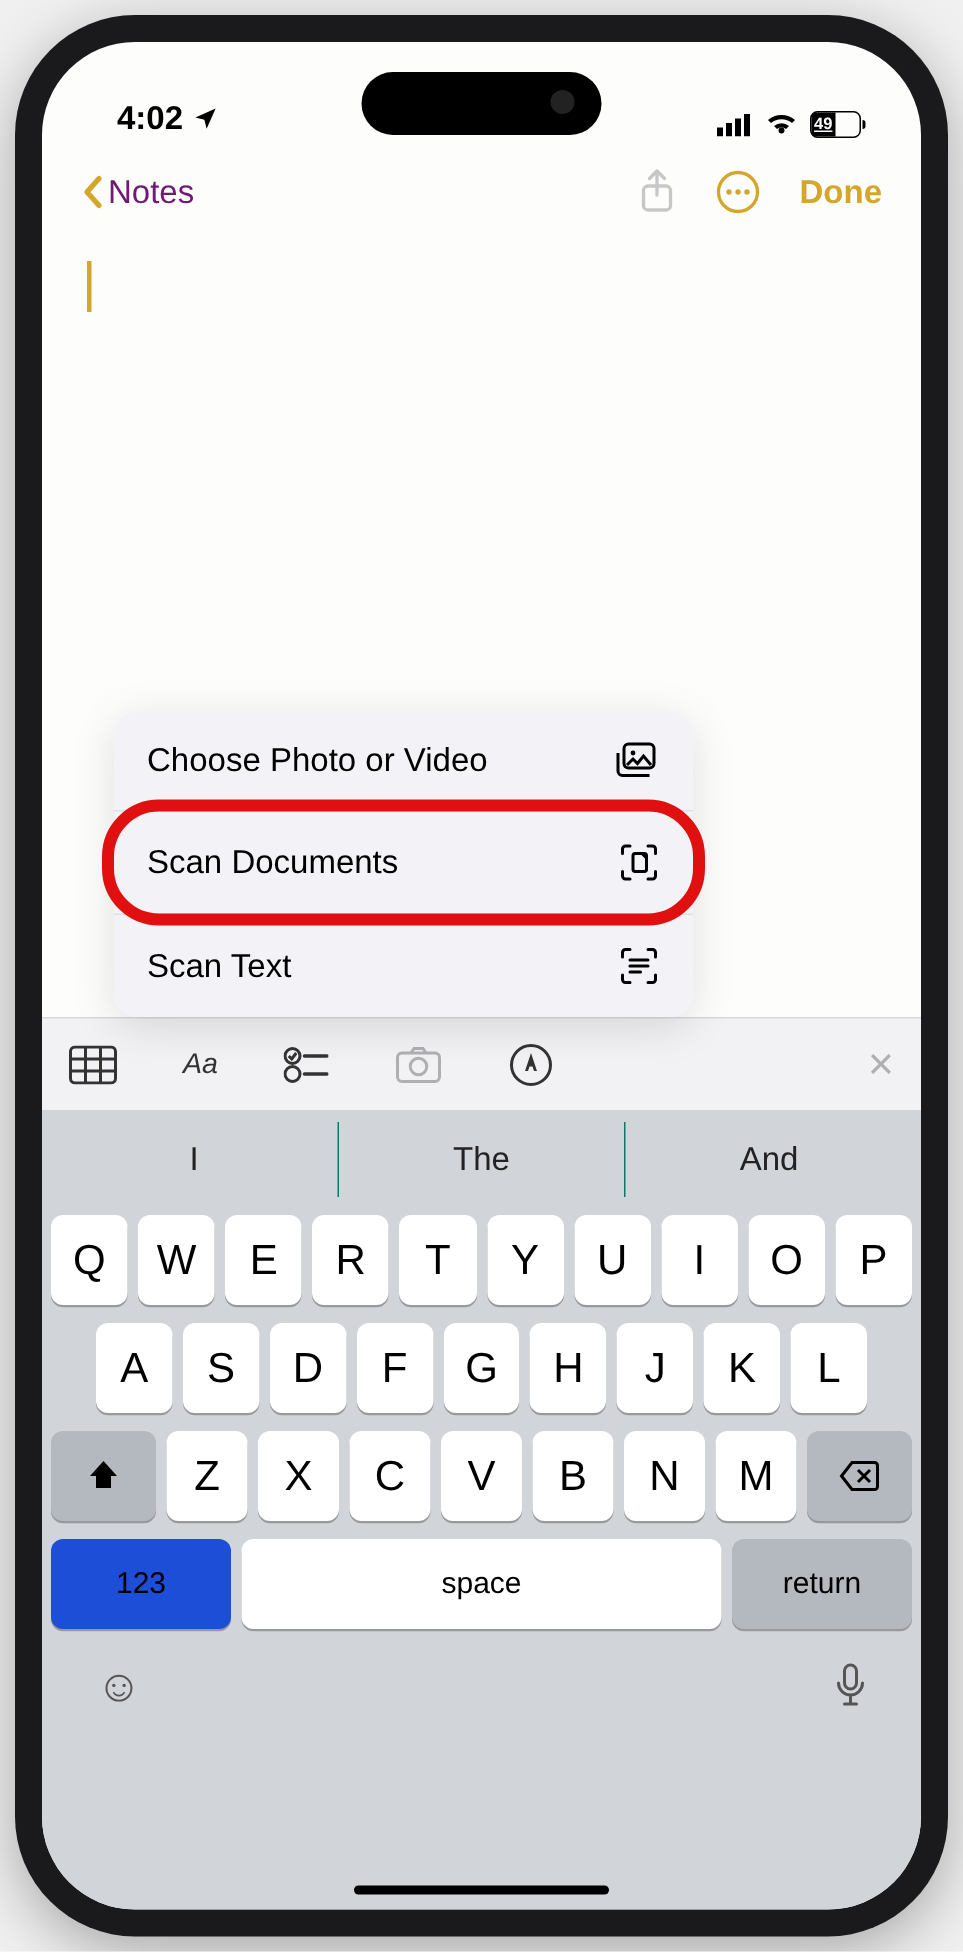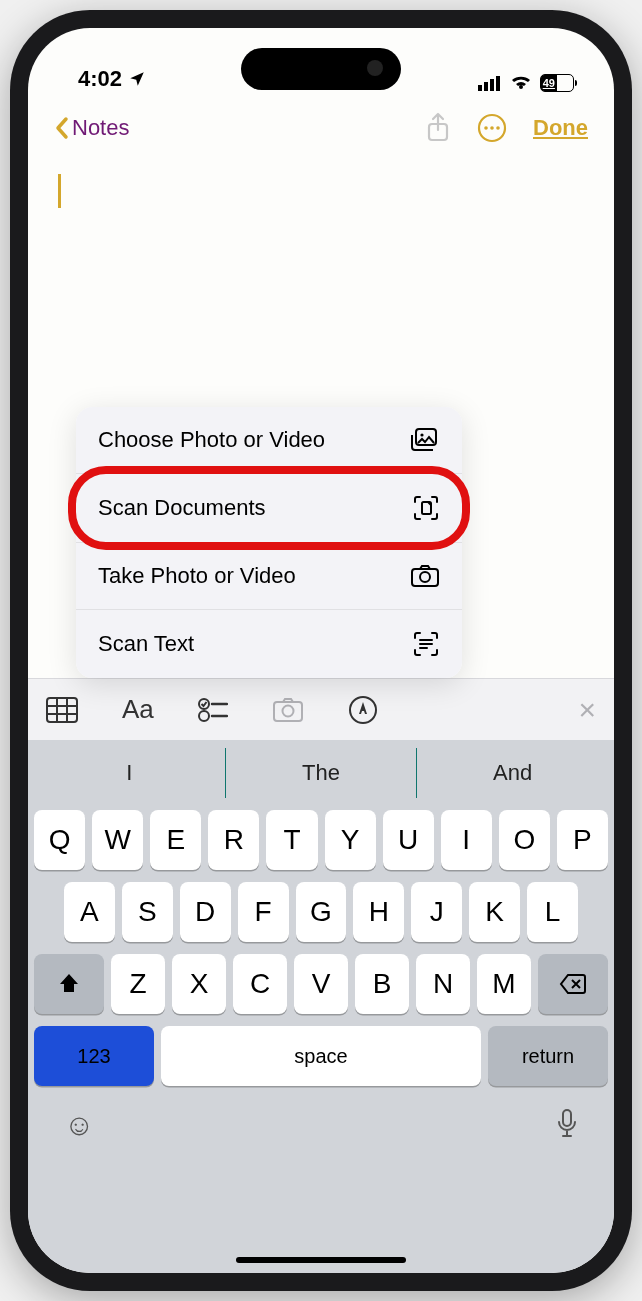--- a/index.html
+++ b/index.html
@@ -36,21 +36,21 @@
     .battery { width:34px; height:18px; border:1.8px solid #000; border-radius:5px; position:relative; }
     .battery::after { content:''; position:absolute; right:-4px; top:5px; width:2.5px; height:6px; background:#000; border-radius:0 2px 2px 0;}
     .battery-fill { background:#000; height:100%; width:49%; border-radius:3px 0 0 3px; display:flex; align-items:center; justify-content:center; color:#fff; font-size:11px; font-weight:700;text-decoration:underline;}
     .nav-bar {
       height:60px; display:flex; align-items:center; justify-content:space-between; padding:0 26px;
     }
     .nav-left { display:flex; align-items:center; color:#701a75; font-size:22px; gap:2px;}
     .nav-right { display:flex; align-items:center; gap:26px; }
     .accent { color:#d4a72c; }
     .grey { color:#c7c7c7; }
-    .done { color:#d4a72c; font-size:22px; font-weight:600;text-decoration:underline; }
+    .done { color:#d4a72c; font-size:22px; font-weight:600; }
     .nav-ghost-text { position:absolute; left:50%; transform:translateX(-50%); font-size:16px; color:#e2e2e2; letter-spacing:0.3px; }
     .content {
       flex:0 0 auto; height: 520px; padding: 10px 30px; position:relative;
     }
     .cursor { width:3px; height:34px; background:#d4a72c; margin-top:6px;}
     .popover {
       position:absolute; bottom:0; left:48px; width:386px;
       background:rgba(242,242,246,0.92); border-radius:16px;
       box-shadow:0 6px 30px rgba(0,0,0,0.12);
       overflow:visible;
@@ -164,43 +164,35 @@
         <div class="popover-item">
           <div class="highlight-ring"></div>
           <span>Scan Documents</span>
           <svg width="28" height="28" viewBox="0 0 28 28">
               <path d="M3 8V5a2 2 0 012-2h3M20 3h3a2 2 0 012 2v3M25 20v3a2 2 0 01-2 2h-3M8 25H5a2 2 0 01-2-2v-3" stroke="#000" stroke-width="2" fill="none" stroke-linecap="round"></path>
               <rect x="10" y="8" width="9" height="12" rx="1.5" stroke="#000" stroke-width="2" fill="none"></rect>
               <path d="M16 8l3 3" stroke="#000" stroke-width="2"></path>
             </svg>
         </div>
         <div class="popover-item">
-          <span>Take Photo or Video</span>
-          <svg width="30" height="24" viewBox="0 0 30 24">
-              <rect x="2" y="5" width="26" height="17" rx="3" stroke="#000" stroke-width="2" fill="none"></rect>
-              <path d="M10 5l2-3h6l2 3" stroke="#000" stroke-width="2" fill="none"></path>
-              <circle cx="15" cy="13" r="5" stroke="#000" stroke-width="2" fill="none"></circle>
-            </svg>
-        </div>
-        <div class="popover-item">
           <span>Scan Text</span>
           <svg width="28" height="28" viewBox="0 0 28 28">
               <path d="M3 8V5a2 2 0 012-2h3M20 3h3a2 2 0 012 2v3M25 20v3a2 2 0 01-2 2h-3M8 25H5a2 2 0 01-2-2v-3" stroke="#000" stroke-width="2" fill="none" stroke-linecap="round"></path>
               <path d="M8 10h12M8 14h12M8 18h7" stroke="#000" stroke-width="2" stroke-linecap="round"></path>
             </svg>
         </div>
       </div>
     </div>
 
     <div class="toolbar-above-kb">
       <svg width="32" height="26" viewBox="0 0 32 26">
           <rect x="1" y="1" width="30" height="24" rx="3" stroke="#333" stroke-width="2" fill="none"></rect>
           <path d="M1 9h30M1 17h30M11 1v24M21 1v24" stroke="#333" stroke-width="2"></path>
         </svg>
-      <span style="font-size:26px; font-weight:500;">Aa</span>
+      <span style="font-size:19px; font-weight:500;font-style:italic;">Aa</span>
       <svg width="30" height="26" viewBox="0 0 30 26">
           <circle cx="6" cy="7" r="5" stroke="#333" stroke-width="2" fill="none"></circle>
           <path d="M3.5 7l2 2 3-4" stroke="#333" stroke-width="2" fill="none"></path>
           <circle cx="6" cy="19" r="5" stroke="#333" stroke-width="2" fill="none"></circle>
           <path d="M14 7h15M14 19h15" stroke="#333" stroke-width="2.4" stroke-linecap="round"></path>
         </svg>
       <svg class="dim" width="32" height="26" viewBox="0 0 32 26">
           <rect x="2" y="5" width="28" height="19" rx="3" stroke="#b0b0b4" stroke-width="2" fill="none"></rect>
           <path d="M11 5l2-3h6l2 3" stroke="#b0b0b4" stroke-width="2" fill="none"></path>
           <circle cx="16" cy="14" r="5.5" stroke="#b0b0b4" stroke-width="2" fill="none"></circle>

